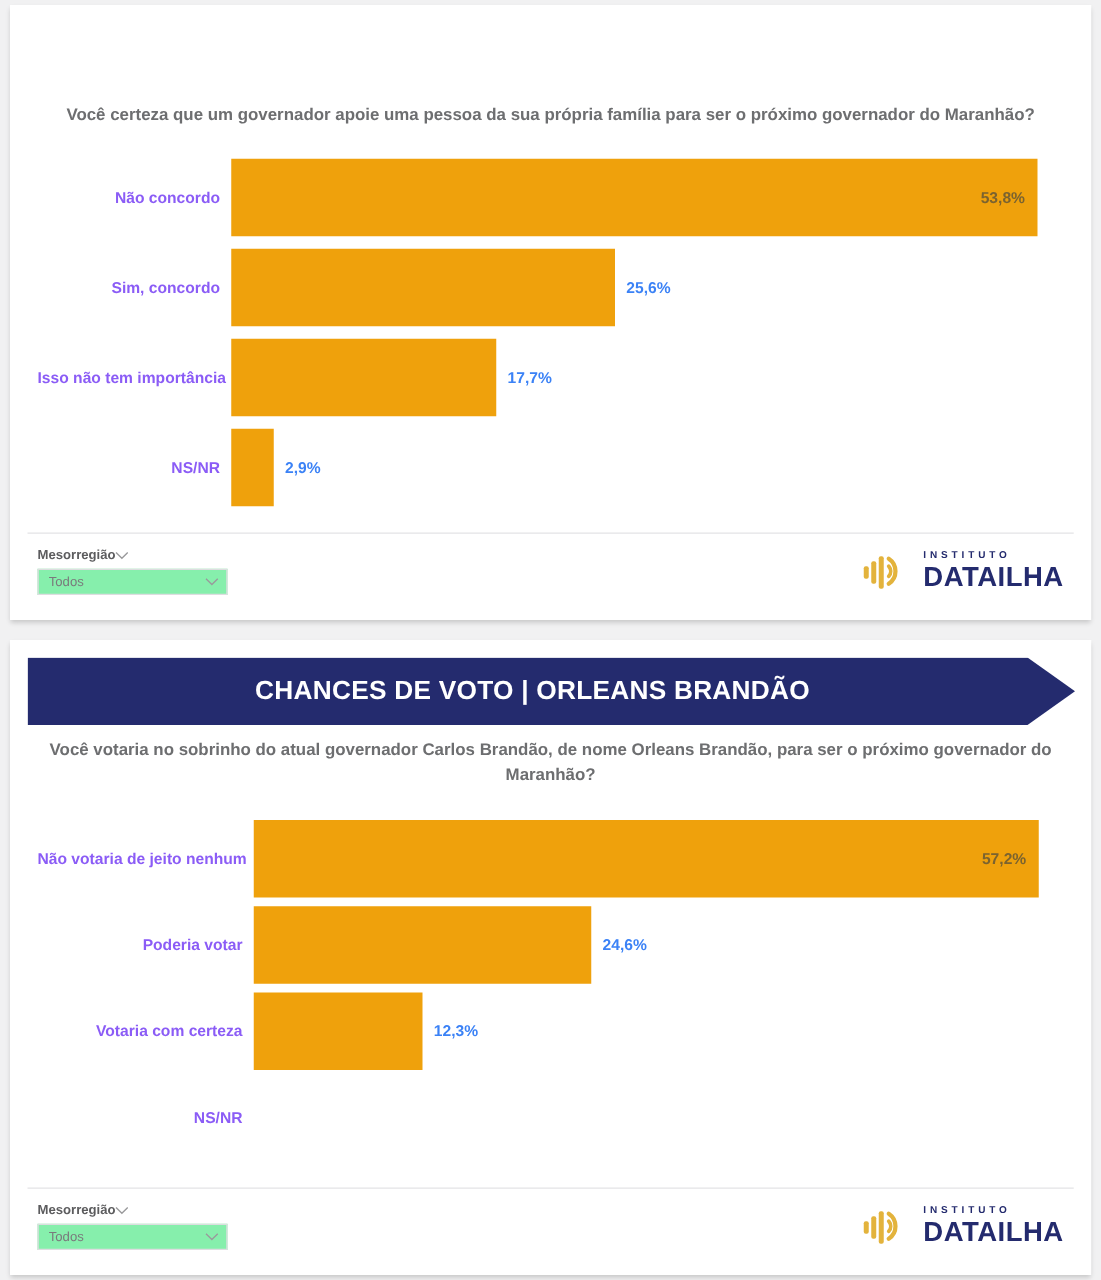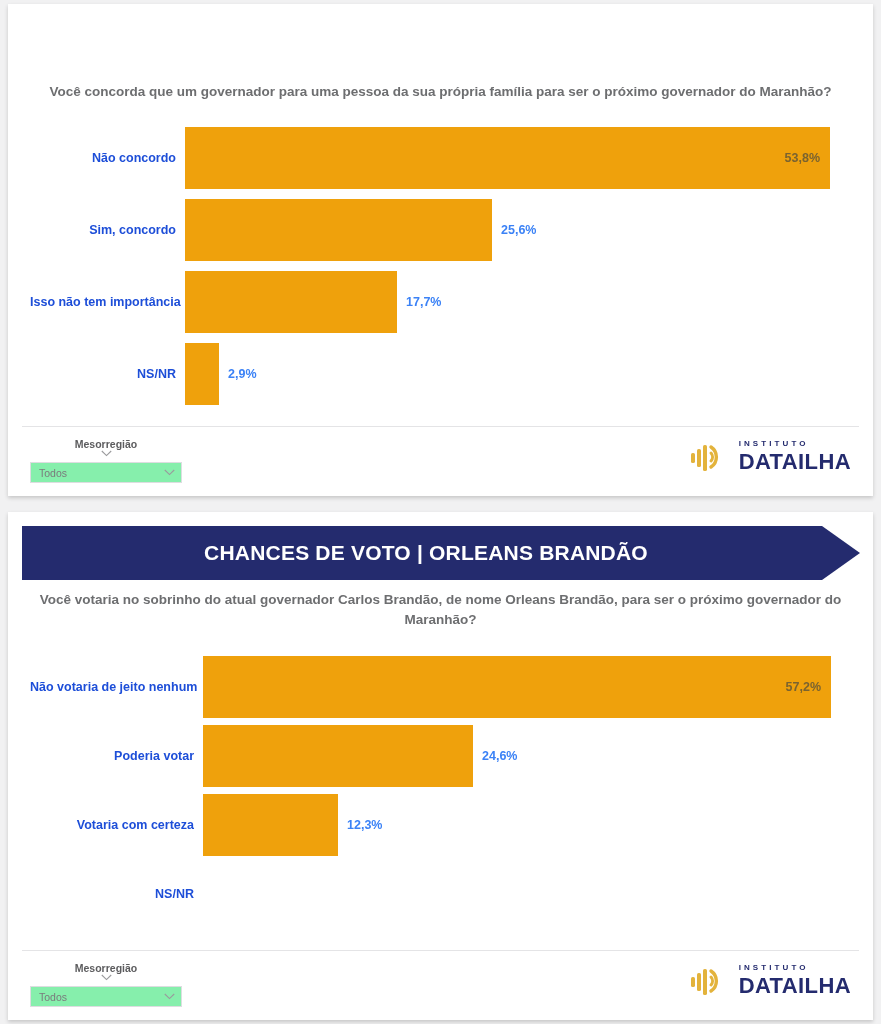--- a/index.html
+++ b/index.html
@@ -84,21 +84,21 @@
     display: flex;
     align-items: center;
     width: 100%;
   }
   #chart-1 .row { height: 72px; }
   #chart-2 .row { height: 69px; }
 
   .cat-label {
     flex: 0 0 auto;
     text-align: right;
-    color: #1d4ed8;
+    color: #8b5cf6;
     font-size: 12.5px;
     font-weight: bold;
     padding-right: 9px;
     white-space: nowrap;
     padding-left: 22px;
   }
   #chart-1 .cat-label { width: 177px; }
   #chart-2 .cat-label { width: 195px; }
 
   .bar-area {
@@ -155,21 +155,20 @@
   .filter {
     position: absolute;
     left: 22px;
     top: 12px;
     width: 152px;
   }
   .filter-label-row {
     display: flex;
     align-items: center;
     margin-bottom: 5px;
-    flex-direction: column;
   }
   .filter-label {
     color: #5c5c5e;
     font-size: 10.5px;
     font-weight: bold;
   }
   .chev {
     width: 11px;
     height: 7px;
     flex: 0 0 auto;
@@ -216,21 +215,21 @@
   }
 </style>
 </head>
 <body>
 
 <div class="page">
 
   <div class="panel" id="panel-1">
 
 
-    <div class="question" id="q-1">Você concorda que um governador para uma pessoa da sua própria família para ser o próximo governador do Maranhão?</div>
+    <div class="question" id="q-1">Você certeza que um governador apoie uma pessoa da sua própria família para ser o próximo governador do Maranhão?</div>
 
     <div class="chart" id="chart-1">
 
       <div class="row">
         <div class="cat-label">Não concordo</div>
         <div class="bar-area">
           <div class="bar" style="width:645px">
             <span class="val-inside">53,8%</span>
           </div>
         </div>

